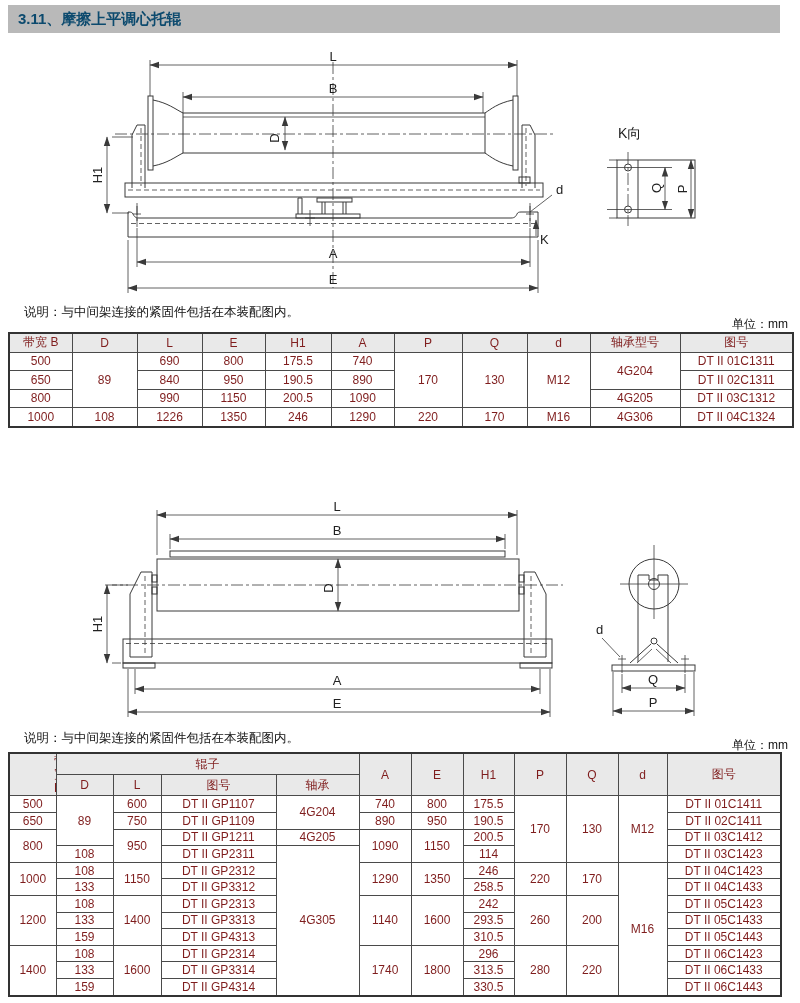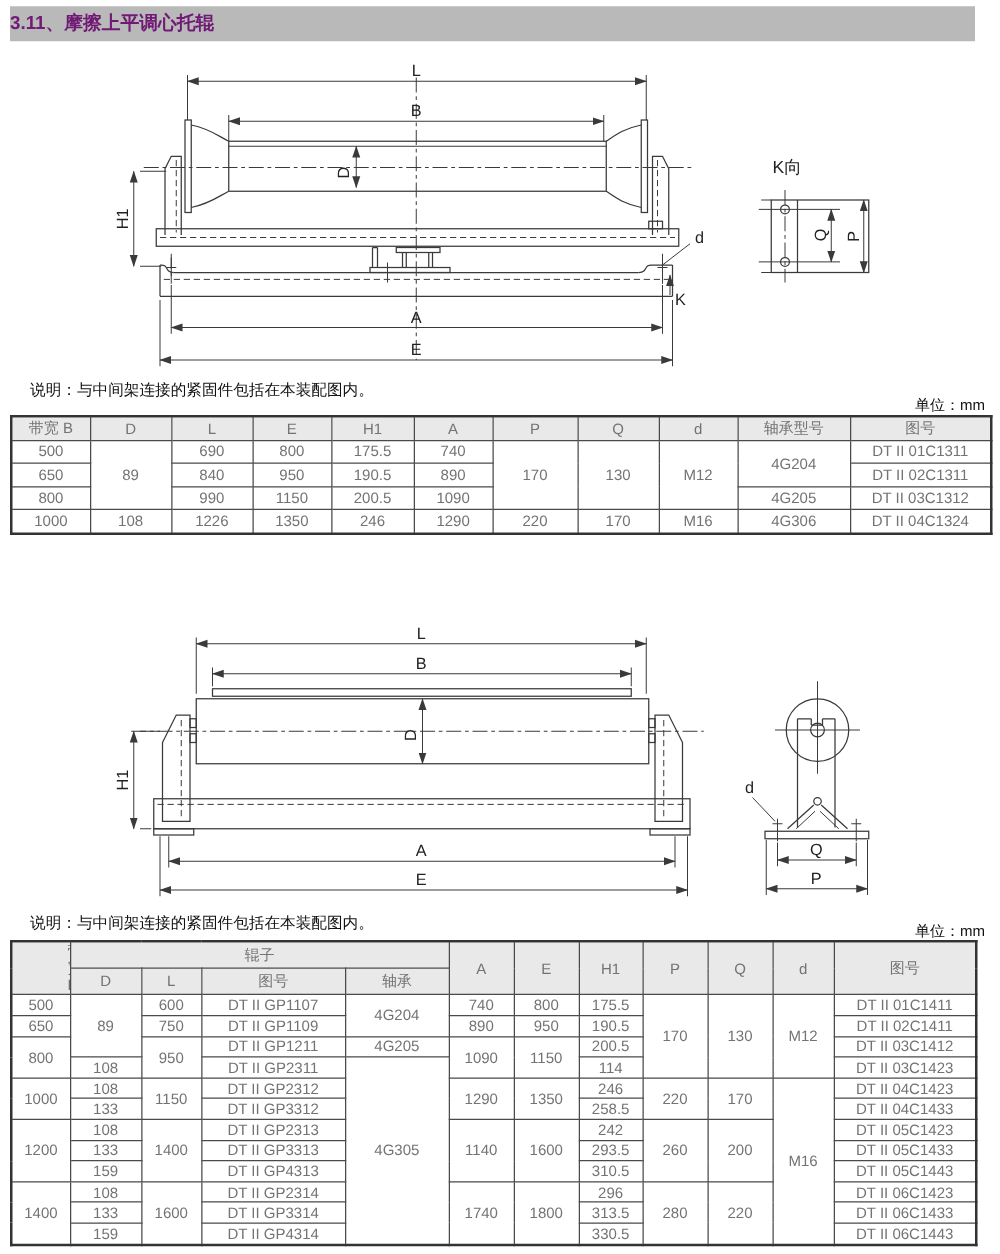--- a/index.html
+++ b/index.html
@@ -1,23 +1,23 @@
 <!DOCTYPE html>
 <html><head>
 <meta charset="utf-8">
 <style>
   html,body{margin:0;padding:0;background:#fff;}
   .page{position:relative;width:800px;height:1003px;background:#fff;overflow:hidden;
         font-family:"Liberation Sans",sans-serif;color:#222;}
   .bar{position:absolute;left:8px;width:772px;height:28px;background:#b9b9b9;}
-  .bar .t{display:block;line-height:28px;font-size:15px;font-weight:bold;color:#701a75;}
+  .bar .t{display:block;line-height:28px;padding-left:10px;font-size:15px;font-weight:bold;color:#0c4a6e;}
   .note{position:absolute;left:24px;font-size:12.5px;color:#111;}
   .unit{position:absolute;right:12px;font-size:12px;color:#111;}
   table{position:absolute;border-collapse:collapse;table-layout:fixed;background:#fff;
-        font-size:12px;text-align:center;color:#737373;border:2px solid #333;}
+        font-size:12px;text-align:center;color:#7f1d1d;border:2px solid #333;}
   th,td{border:1px solid #4a4a4a;padding:0 2px;font-weight:normal;overflow:hidden;white-space:nowrap;}
   thead th{background:#e9e9e9;}
   #t1{left:8px;top:332px;width:784px;}
   #t1 td,#t1 th{height:17.5px;}
   #t2{left:8px;top:752px;width:772px;}
   #t2 td,#t2 th{height:15.6px;}
   .preline{white-space:pre-line;line-height:1.15;padding-left:44px;}
   svg{position:absolute;left:0;}
   svg text{font-family:"Liberation Sans",sans-serif;font-size:13px;fill:#222;}
   .ln{stroke:#3a3a3a;stroke-width:1;fill:none;}

